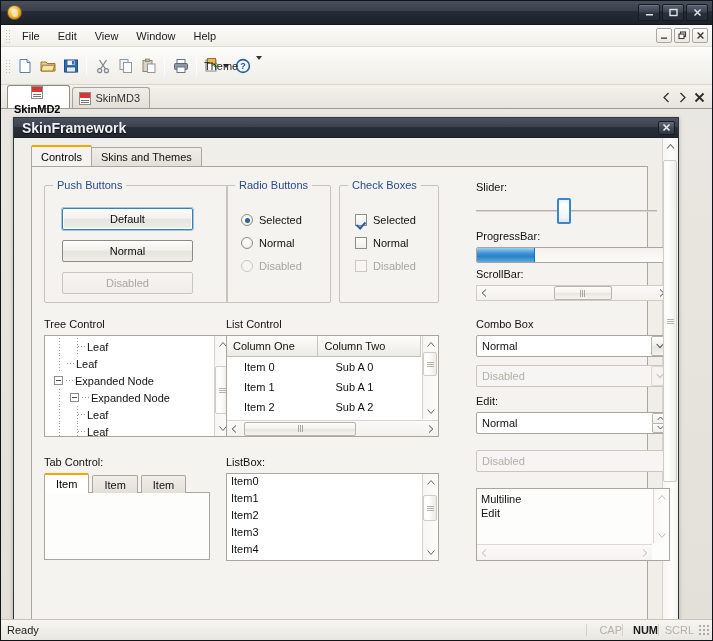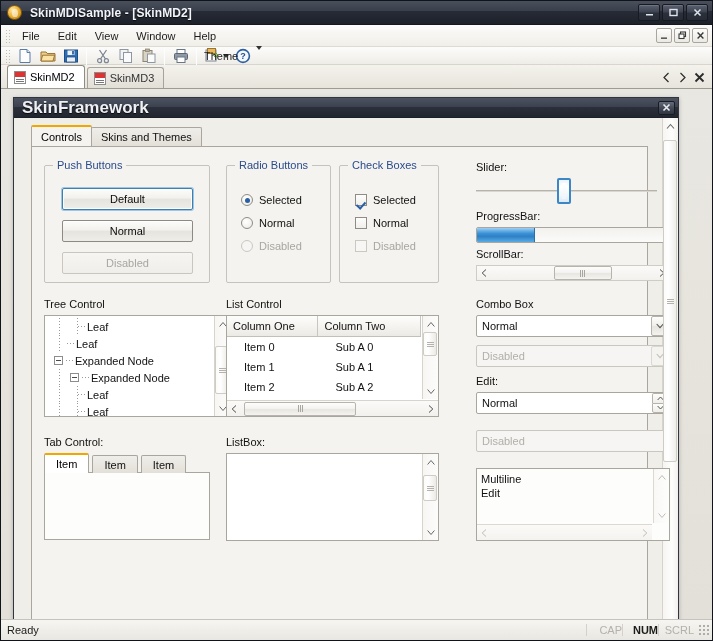--- a/index.html
+++ b/index.html
@@ -83,21 +83,21 @@
   .mdi-btn {
     width: 16px; height: 15px;
     background: linear-gradient(180deg,#fdfdfd 0%,#ebe9e3 100%);
     border: 1px solid #a9a69e; border-radius:2px;
     display:flex;align-items:center;justify-content:center;
     color:#3a3a3a;
   }
 
   
   .toolbar {
-    height: 18px;
+    height: 38px;
     background: linear-gradient(180deg,#fcfcfb 0%,#efedE7 100%);
     border-bottom: 1px solid #d8d5cd;
     display:flex; align-items:center; padding-left:4px;
     flex: 0 0 auto;
   }
   .tb-btn {
     width: 23px; height: 22px;
     display:flex;align-items:center;justify-content:center;
     border-radius:2px;
   }
@@ -128,23 +128,24 @@
     border:1px solid #a6a39b; border-bottom:none;
     border-radius: 3px 3px 0 0;
     background: linear-gradient(180deg,#f0eee8 0%,#e2dfd7 100%);
     color:#333; font-size:11px;
     margin-right: 2px;
     position: relative;
   }
   .mdi-tab.active {
     height: 23px;
     background: #ffffff;
-    color:#000; font-weight:normal;
+    color:#000; font-weight:bold;
     border-color:#8f8c84;
     z-index:2;
+    flex-direction:column;
   }
   .doc-icon {
     width:12px;height:13px;flex:0 0 auto;
     background:#fff;border:1px solid #8c8c8c;
     position:relative; overflow:hidden;
   }
   .doc-icon::before{
     content:"";position:absolute;left:0;top:0;right:0;height:5px;background:#d33;
   }
   .doc-icon::after{
@@ -173,21 +174,21 @@
     display:flex; flex-direction:column;
     box-shadow: 0 1px 4px rgba(0,0,0,.25);
   }
   .child-title {
     height: 20px; flex:0 0 auto;
     background: linear-gradient(180deg,#4d525f 0%,#3c4250 45%,#2a2f3a 48%,#22262f 100%);
     display:flex; align-items:center; padding:0 3px 0 8px;
     border-bottom:1px solid #1b1f27;
   }
   .child-title .t {
-    color:#eef0f4; font-weight:bold; font-size:17px;
+    color:#eef0f4; font-weight:bold; font-size:14px;
     text-shadow:0 1px 1px rgba(0,0,0,.8);
   }
   .child-close {
     margin-left:auto; width:17px;height:14px;
     background: linear-gradient(180deg,#666c7a 0%,#434957 50%,#30353f 100%);
     border:1px solid #171b22; border-radius:2px;
     display:flex;align-items:center;justify-content:center;color:#e9ecf1;
   }
   .child-body {
     flex:1 1 auto; position:relative; background:#f0eee9; overflow:hidden;
@@ -451,21 +452,20 @@
   }
   svg { shape-rendering: geometricPrecision; }
 </style>
 </head>
 <body>
 
 <div class="app">
 
   <div class="titlebar">
     <div class="app-icon"></div>
-    <div class="title-text">SkinMDISample - [SkinMD2]</div>
     <div class="win-btns">
       <div class="win-btn">
         <svg width="9" height="9" viewBox="0 0 9 9">
             <rect x="1" y="6" width="7" height="1.5" fill="#dfe3ea"></rect>
           </svg>
       </div>
       <div class="win-btn">
         <svg width="9" height="9" viewBox="0 0 9 9">
             <rect x="1" y="1.5" width="7" height="6" fill="none" stroke="#dfe3ea" stroke-width="1.4"></rect>
           </svg>
@@ -636,21 +636,21 @@
             <div class="tc-tab active">
               <span>Controls</span>
             </div>
             <div class="tc-tab">
               <span>Skins and Themes</span>
             </div>
           </div>
 
           <div class="tabs-panel">
 
-            <div class="gb" style="left:12px; top:18px; width:166px; height:118px;padding-left:39px;">
+            <div class="gb" style="left:12px; top:18px; width:184px; height:118px;padding-left:39px;">
               <span class="gb-title">Push Buttons</span>
               <div class="btn default" style="left:17px; top:22px; width:131px;">
                 <span>Default</span>
               </div>
               <div class="btn" style="left:17px; top:54px; width:131px;">
                 <span>Normal</span>
               </div>
               <div class="btn disabled" style="left:17px; top:86px; width:131px;">
                 <span>Disabled</span>
               </div>
@@ -899,20 +899,28 @@
                 </div>
                 <div class="itab">
                   <span>Item</span>
                 </div>
               </div>
               <div class="itab-panel"></div>
             </div>
 
             <span class="lbl" style="left:194px; top:289px;">ListBox:</span>
             <div class="surface" style="left:194px; top:306px; width:213px; height:88px;">
+              <div style="position:absolute;left:0;top:1px;right:17px;bottom:0;overflow:hidden;">
+                <div class="lb-row">Item0</div>
+                <div class="lb-row">Item1</div>
+                <div class="lb-row">Item2</div>
+                <div class="lb-row">Item3</div>
+                <div class="lb-row">Item4</div>
+
+              </div>
               <div style="position:absolute;right:0;top:0;width:16px;bottom:0;background:linear-gradient(90deg,#f7f6f3,#fcfcfb);border-left:1px solid #d7d4cd;display:flex;flex-direction:column;align-items:center;">
                 <div class="vs-btn">
                   <svg width="8" height="7" viewBox="0 0 8 7">
                       <path d="M0.6 5.5 L4 1.5 L7.4 5.5" fill="none" stroke="#666" stroke-width="1"></path>
                     </svg>
                 </div>
                 <div style="flex:1 1 auto;width:15px;position:relative;">
                   <div style="position:absolute;left:0;top:5px;width:14px;height:26px;background:linear-gradient(90deg,#fbfbfa,#ffffff 35%,#eceae6);border:1px solid #cfccc5;border-radius:2px;display:flex;align-items:center;justify-content:center;">
                     <span class="vs-grip"></span>
                   </div>

